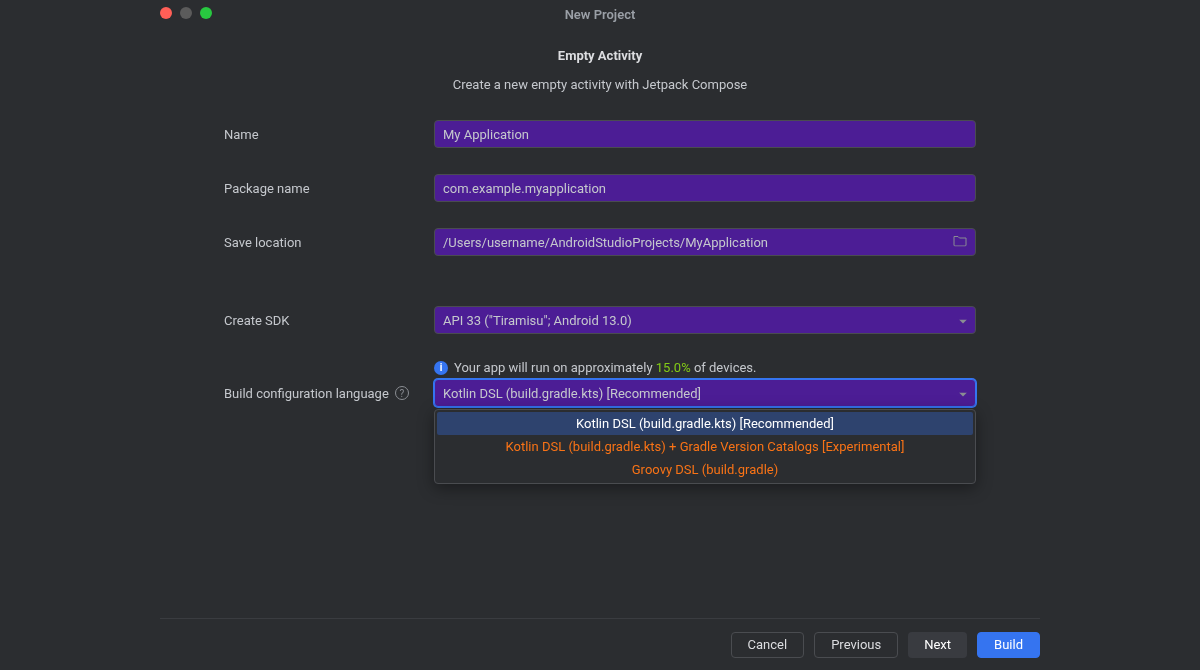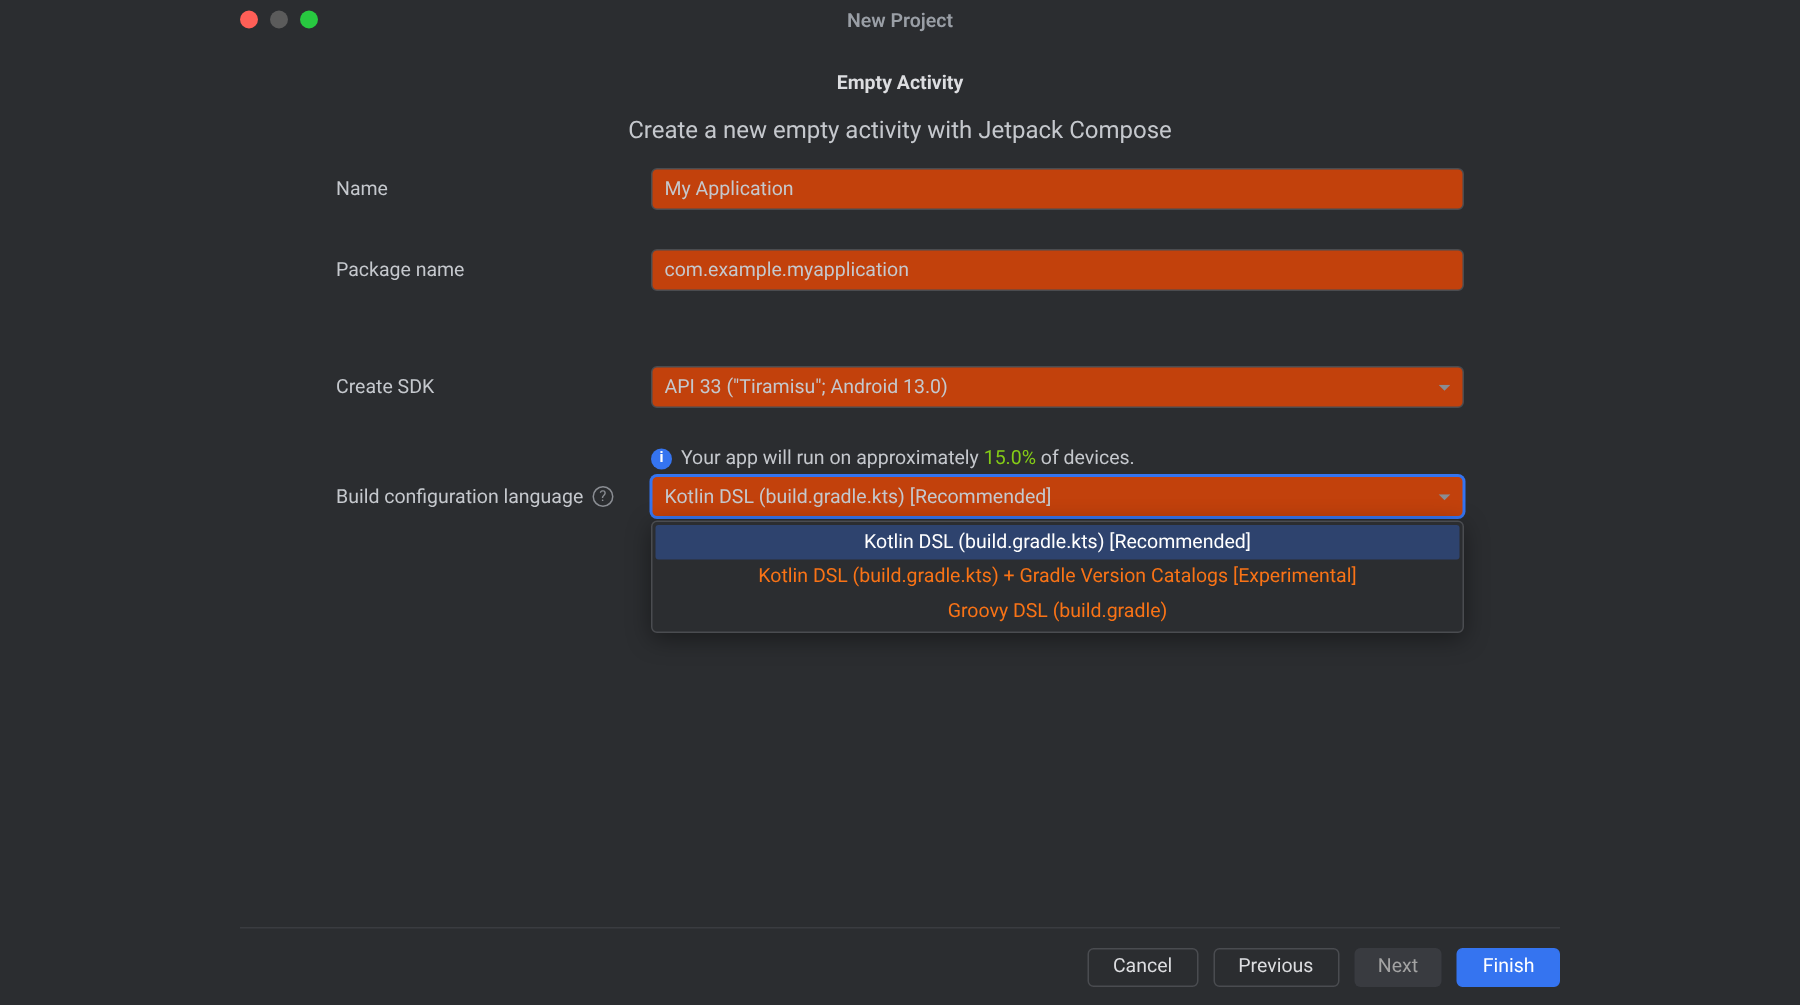--- a/index.html
+++ b/index.html
@@ -60,41 +60,41 @@
       text-align: center;
     }
     .heading {
       color: #dcdde0;
       font-weight: 700;
       font-size: 13px;
       margin-bottom: 14px;
     }
     .subheading {
       color: #c5c8cd;
-      font-size: 16px;
-      margin-bottom: 16px;
+      font-size: 13px;
+      margin-bottom: 28px;
     }
     .form-row {
       display: flex;
       align-items: center;
       margin-bottom: 26px;
       min-height: 28px;
     }
     .label {
       width: 210px;
       flex-shrink: 0;
       color: #c5c8cd;
       font-size: 13px;
       display: flex;
       align-items: center;
       gap: 6px;
     }
     .input, .select {
       flex: 1;
-      background: #c2410c;
+      background: #4c1d95;
       border: 1px solid #4a4c50;
       border-radius: 4px;
       height: 28px;
       padding: 0 8px;
       color: #c5c8cd;
       font-size: 13px;
       display: flex;
       align-items: center;
       position: relative;
     }
@@ -220,21 +220,21 @@
       border: 1px solid #4a4c50;
       background: transparent;
       color: #dcdde0;
       display: inline-flex;
       align-items: center;
       justify-content: center;
     }
     .btn.disabled {
       border: none;
       background: #393b40;
-      color: #a3a3a3;
+      color: #ffffff;
       cursor: default;
     }
     .btn.primary {
       background: #3574f0;
       border-color: #3574f0;
       color: #fff;
     }
     .build-row {
       position: relative;
     }
@@ -264,20 +264,31 @@
       </div>
     </div>
 
     <div class="form-row">
       <div class="label">Package name</div>
       <div class="input">
         <span>com.example.myapplication</span>
       </div>
     </div>
 
+    <div class="form-row">
+      <div class="label">Save location</div>
+      <div class="input input-with-icon">
+        <span>/Users/username/AndroidStudioProjects/MyApplication</span>
+        <span class="folder-icon">
+          <svg width="14" height="12" viewBox="0 0 14 12" fill="none" stroke="currentColor" stroke-width="1">
+            <path d="M1 2 h4 l1.5 1.5 H13 v7 a1 1 0 0 1 -1 1 H2 a1 1 0 0 1 -1 -1 Z"></path>
+          </svg>
+        </span>
+      </div>
+    </div>
 
     <div style="height:24px"></div>
 
     <div class="form-row">
       <div class="label">Create SDK</div>
       <div class="select">
         <span>API 33 ("Tiramisu"; Android 13.0)</span>
         <span class="caret">
           <svg width="8" height="5" viewBox="0 0 8 5">
               <path d="M0 0 L4 4 L8 0 Z" fill="currentColor"></path>
@@ -316,16 +327,16 @@
         <div class="dropdown-item">Groovy DSL (build.gradle)</div>
       </div>
     </div>
 
   </div>
 
   <div class="footer">
     <button class="btn">Cancel</button>
     <button class="btn">Previous</button>
     <button class="btn disabled">Next</button>
-    <button class="btn primary">Finish</button>
+    <button class="btn primary">Build</button>
   </div>
 
 </div>
 
 </body></html>

